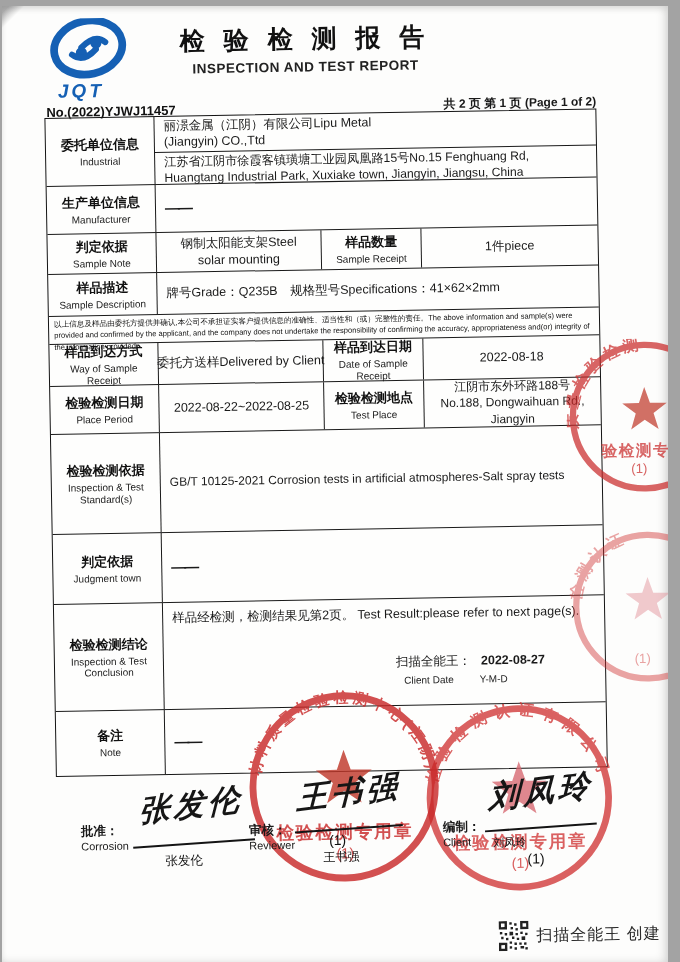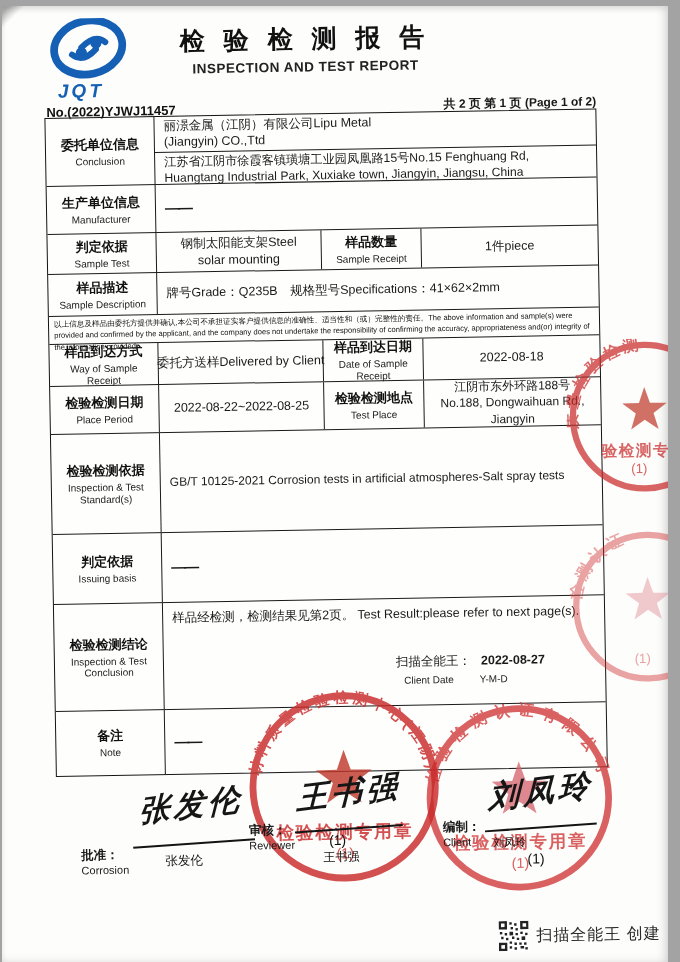--- a/index.html
+++ b/index.html
@@ -102,21 +102,21 @@
       <div class="title-en">INSPECTION AND TEST REPORT</div>
     </div>
 
     <div class="page-info">共 2 页 第 1 页 (Page 1 of 2)</div>
 
     <div class="report-table">
 
       <div class="trow" style="height:67px;">
         <div class="tcell lbl">
           <span class="zh">委托单位信息</span>
-          <span class="en">Conclusion</span>
+          <span class="en">Industrial</span>
         </div>
         <div class="tcell grow">
           <div class="subrow">
             <div class="sr1">
                 <span>丽澋金属（江阴）有限公司Lipu Metal (Jiangyin) CO.,Ttd</span>
               </div>
             <div class="sr2">江苏省江阴市徐霞客镇璜塘工业园凤凰路15号No.15 Fenghuang Rd, Huangtang Industrial Park, Xuxiake town, Jiangyin, Jiangsu, China</div>
           </div>
         </div>
       </div>
@@ -127,21 +127,21 @@
           <span class="en">Manufacturer</span>
         </div>
         <div class="tcell grow val">
           <span class="dash">——</span>
         </div>
       </div>
 
       <div class="trow" style="height:40px;">
         <div class="tcell lbl">
           <span class="zh">判定依据</span>
-          <span class="en">Sample Test</span>
+          <span class="en">Sample Note</span>
         </div>
         <div class="tcell c2 val center">钢制太阳能支架Steel solar mounting</div>
         <div class="tcell c3 lbl">
           <span class="zh">样品数量</span>
           <span class="en">Sample Receipt</span>
         </div>
         <div class="tcell c4 val center">1件piece</div>
       </div>
 
       <div class="trow" style="height:42px;">
@@ -189,21 +189,21 @@
         <div class="tcell lbl">
           <span class="zh">检验检测依据</span>
           <span class="en">Inspection &amp; Test Standard(s)</span>
         </div>
         <div class="tcell grow val" style="font-size:12px;">GB/T 10125-2021 Corrosion tests in artificial atmospheres-Salt spray tests</div>
       </div>
 
       <div class="trow" style="height:70px;">
         <div class="tcell lbl">
           <span class="zh">判定依据</span>
-          <span class="en">Issuing basis</span>
+          <span class="en">Judgment town</span>
         </div>
         <div class="tcell grow val">
           <span class="dash">——</span>
         </div>
       </div>
 
       <div class="trow" style="height:107px;">
         <div class="tcell lbl">
           <span class="zh">检验检测结论</span>
           <span class="en">Inspection &amp; Test Conclusion</span>
@@ -228,21 +228,21 @@
           <span class="zh">备注</span>
           <span class="en">Note</span>
         </div>
         <div class="tcell grow val">
           <span class="dash">——</span>
         </div>
       </div>
     </div>
 
     <div class="sign-area">
-      <div class="sig-label" style="left:24px;top:42px;">
+      <div class="sig-label" style="left:24px;top:18px;">
         <span>批准：</span>
         <span class="en">Corrosion</span>
       </div>
       <div class="handwrite" style="left:82px;top:16px;">张发伦</div>
       <div class="sig-line" style="left:76px;top:74px;width:122px;"></div>
       <div class="printed" style="left:108px;top:84px;">张发伦</div>
 
       <div class="sig-label" style="left:192px;top:20px;">
         <span>审核：</span>
         <span class="en">Reviewer</span>

